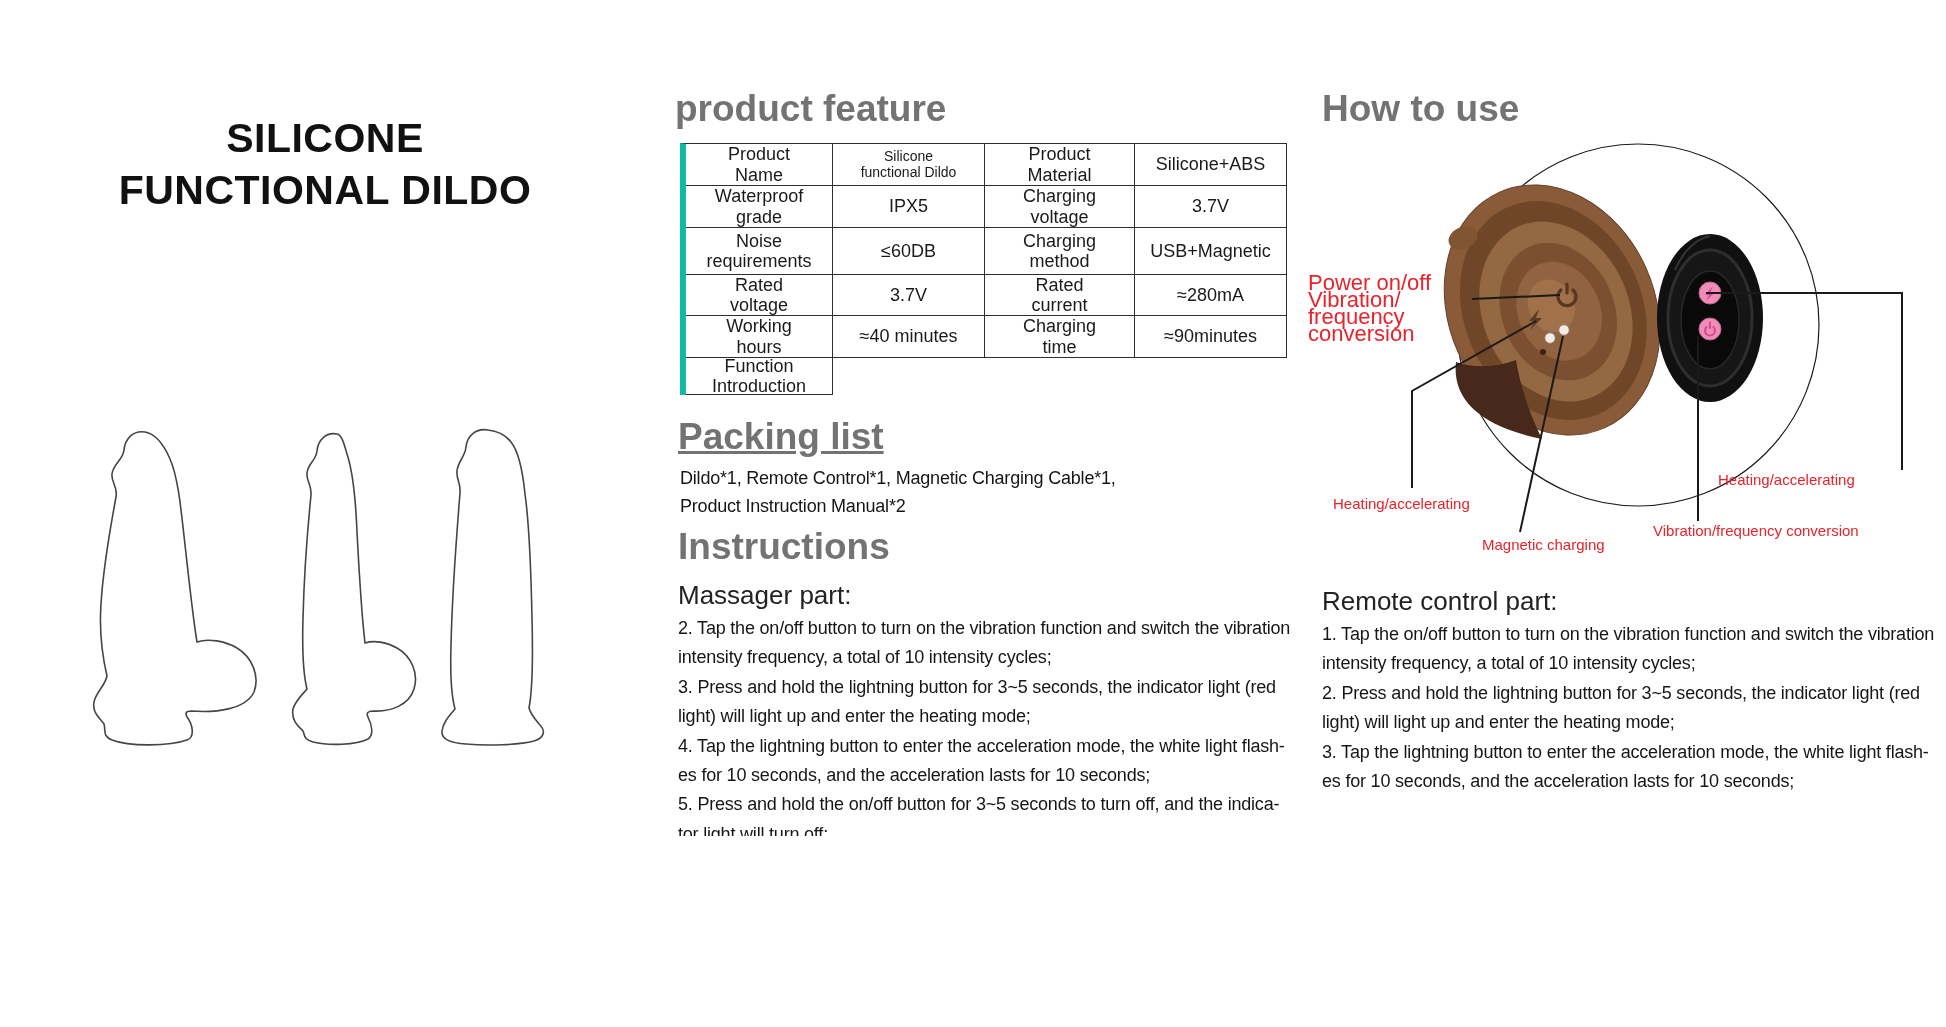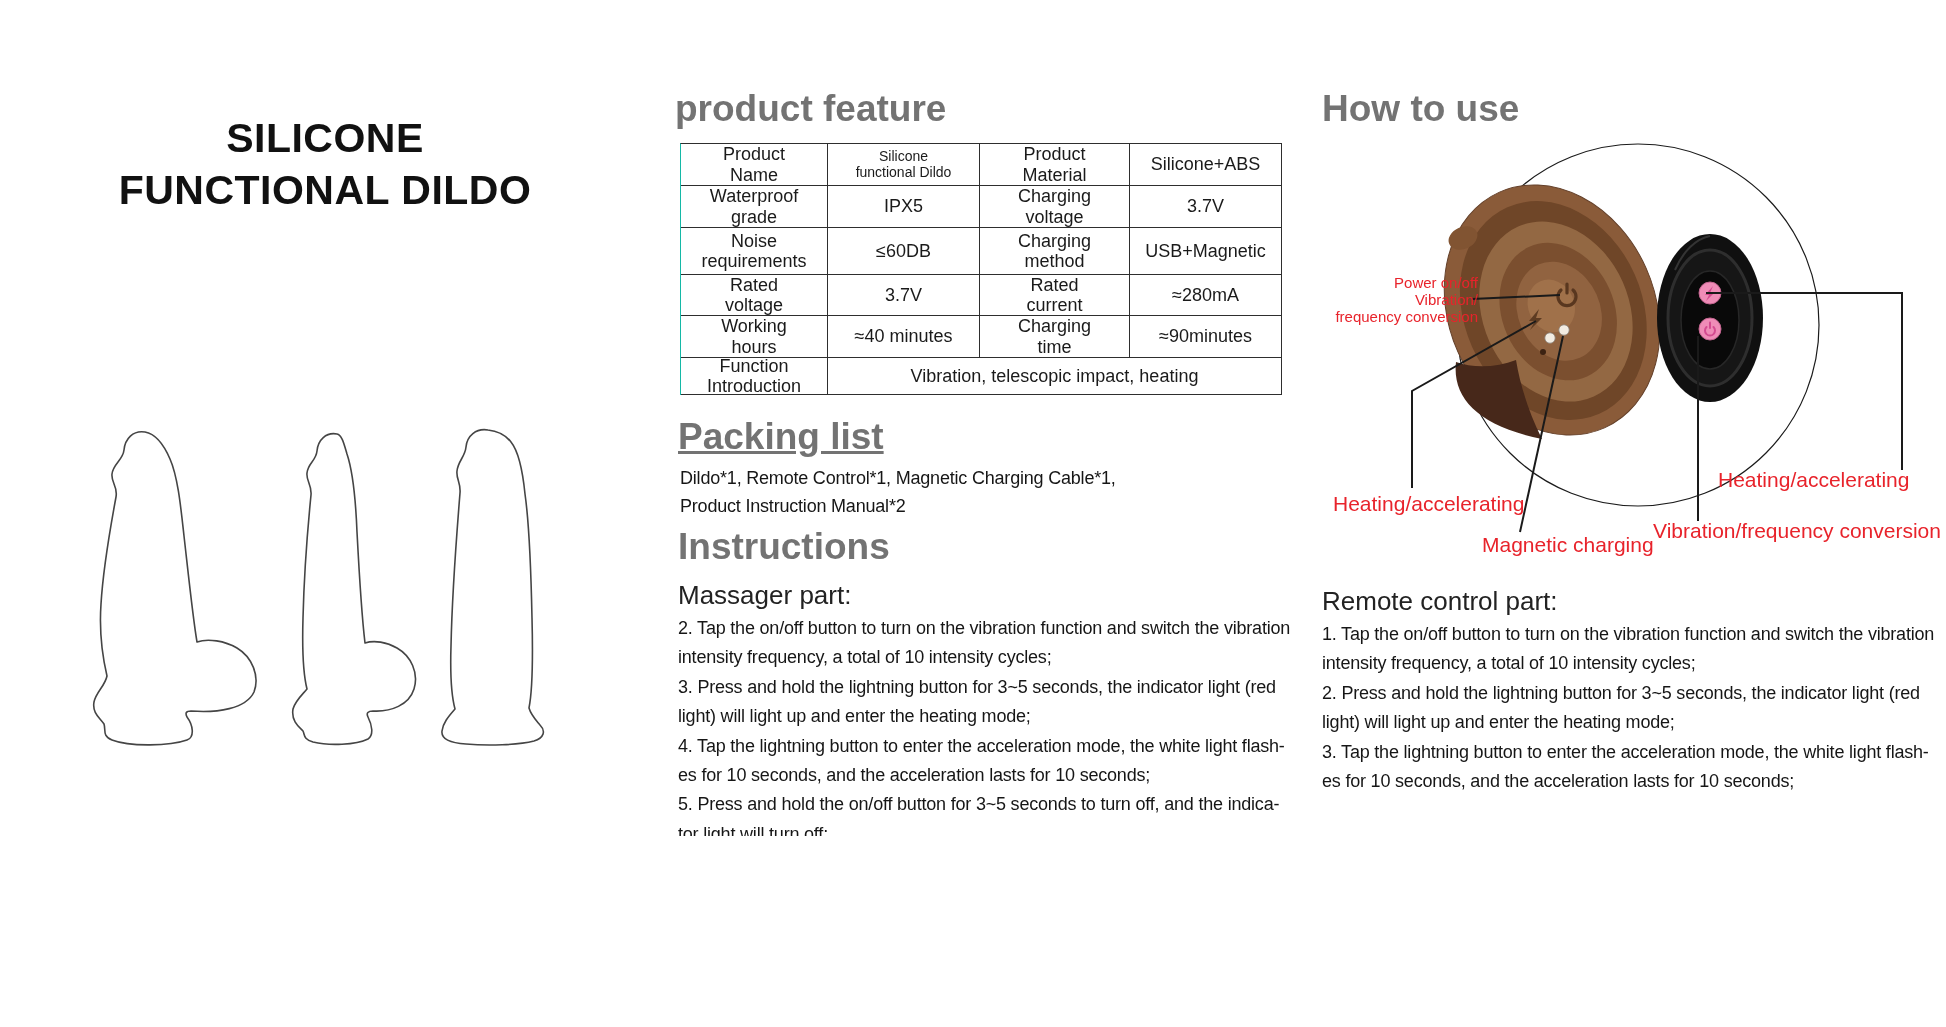--- a/index.html
+++ b/index.html
@@ -13,38 +13,38 @@
   .p1-title{font-size:41px;font-weight:bold;letter-spacing:.5px;line-height:52px;color:#111;white-space:pre-line;}
   .p1-sub{font-size:36px;line-height:44px;margin-top:12px;color:#222;}
   
   .h-big{font-size:37px;font-weight:bold;color:#737373;}
   .h-mid{font-size:26px;color:#222;}
   
   .ftable{
     left:680px;top:143px;display:grid;
     grid-template-columns:147px 152px 150px 152px;
     grid-template-rows:42px 42px 47px 41px 42px 37px;
-    border-top:1px solid #2e2e2e;border-left:1px solid #14b8a6;
+    border-top:1px solid #2e2e2e;border-left:6px solid #14b8a6;
   }
   .ftable .cell{
     border-right:1px solid #2e2e2e;border-bottom:1px solid #2e2e2e;
     display:flex;align-items:center;justify-content:center;text-align:center;
     font-size:18px;line-height:1.12;white-space:pre-line;color:#1a1a1a;padding:0 2px;box-sizing:border-box;
   }
   .ftable .cell.small{font-size:14px;}
   .ftable .cell.span3{grid-column:2/5;}
   
   .bodytext{font-size:18px;line-height:28px;white-space:pre-line;letter-spacing:-.2px;color:#161616;}
   .steps p{margin:0;font-size:18px;line-height:29.4px;white-space:pre-line;letter-spacing:-.2px;color:#161616;}
   
   .pagenum{width:90px;text-align:center;font-size:20px;color:#1a1a1a;top:982px;}
   
   .redlabel{color:#e8232b;white-space:pre-line;}
-  .lbl-power{left:1308px;top:274px;width:164px;text-align:right;font-size:15px;line-height:17px;margin-left:6px;}
-  .lbl-std{font-size:21px;line-height:24px;}
+  .lbl-power{left:1308px;top:274px;width:164px;text-align:left;font-size:22px;line-height:17px;}
+  .lbl-std{font-size:15px;line-height:24px;}
   svg{display:block;}
 </style>
 </head>
 <body>
 
 <div class="sheet">
 
   <section>
     <div class="abs p1-titleblock">
       <div class="p1-title">SILICONE
@@ -110,21 +110,20 @@
 
       <div class="cell">Working
 hours</div>
       <div class="cell">≈40 minutes</div>
       <div class="cell">Charging
 time</div>
       <div class="cell">≈90minutes</div>
 
       <div class="cell">Function
 Introduction</div>
-      <div class="cell span3">Vibration, telescopic impact, heating</div>
     </div>
 
     <div class="abs h-big" style="left:678px;top:416px;text-decoration:underline;">Packing list</div>
     <div class="abs bodytext" style="left:680px;top:464px;width:645px;">Dildo*1, Remote Control*1, Magnetic Charging Cable*1,
 Product Instruction Manual*2</div>
 
     <div class="abs h-big" style="left:678px;top:526px;">Instructions</div>
     <div class="abs h-mid" style="left:678px;top:580px;">Massager part:</div>
 
     <div class="abs steps" style="left:678px;top:614px;width:650px;">

